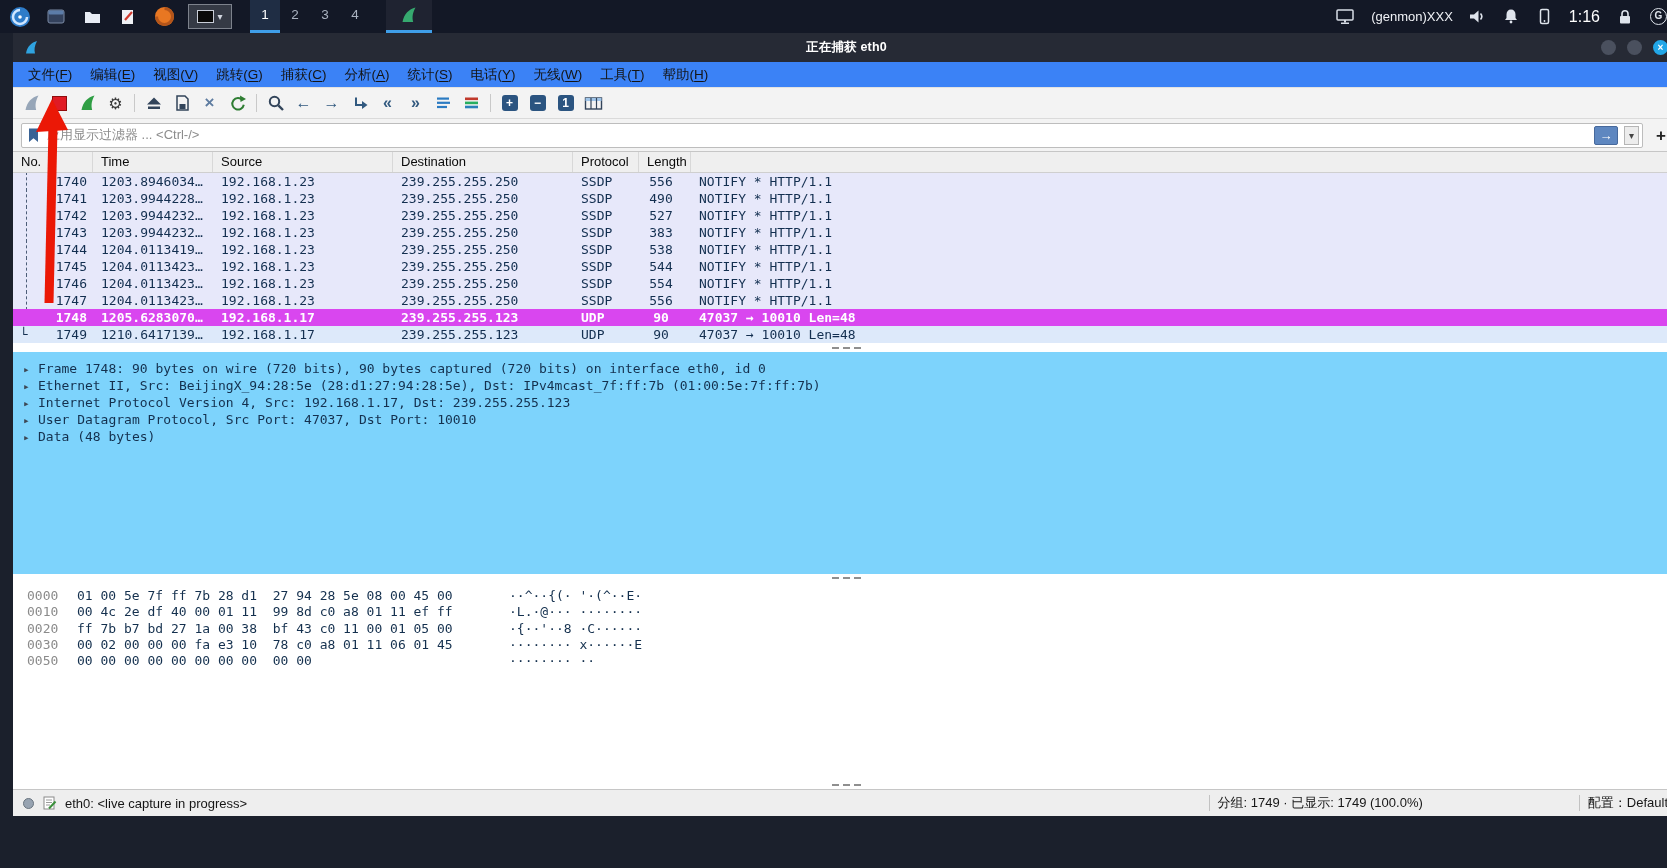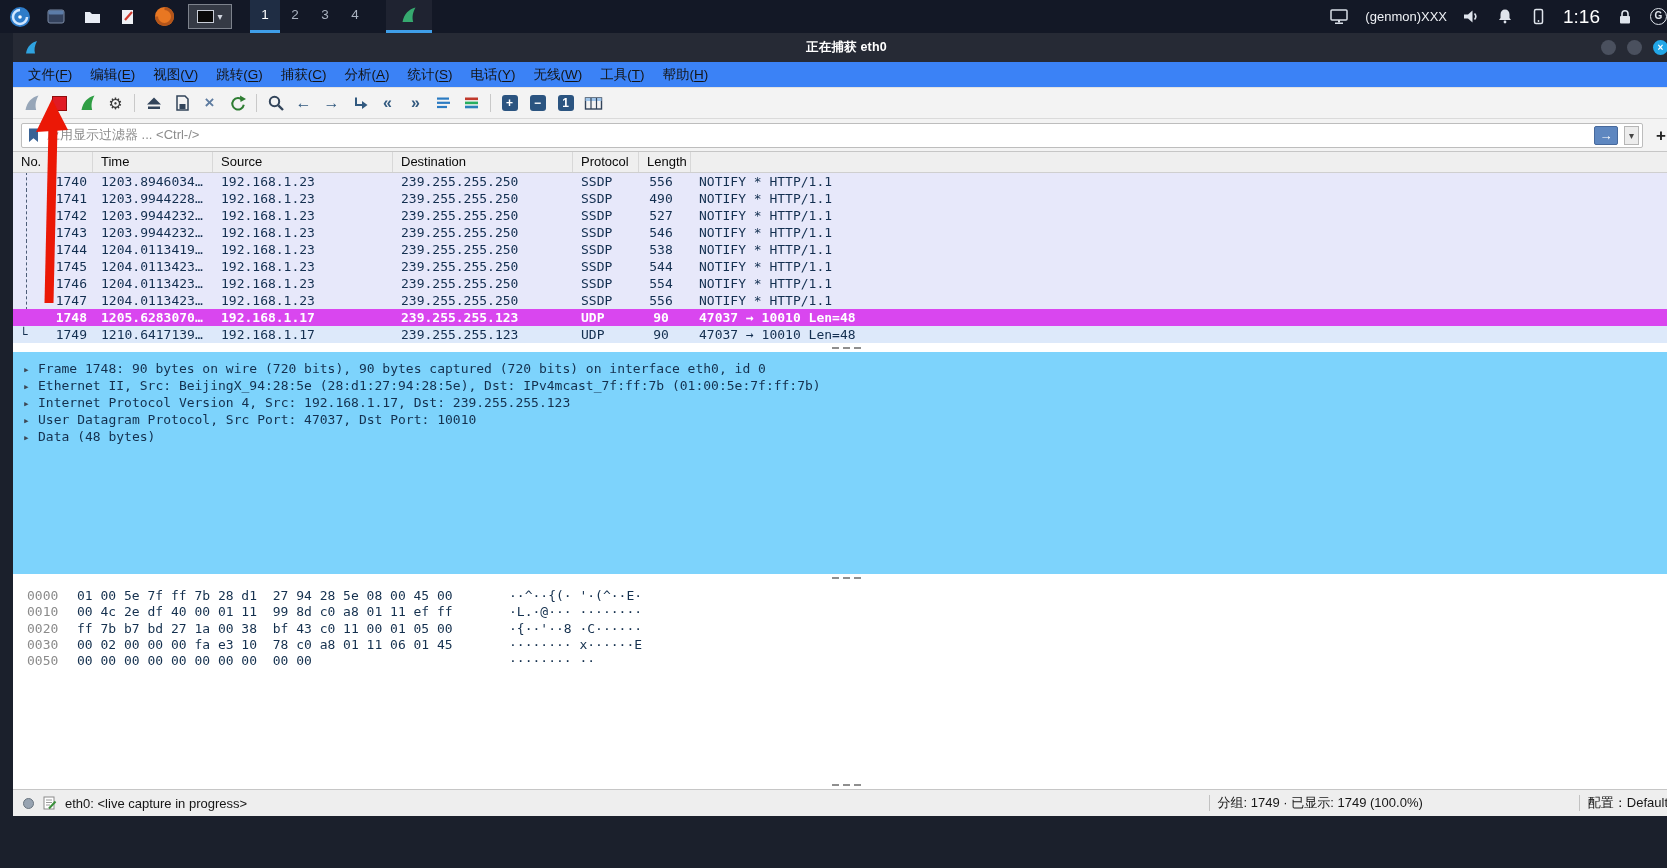--- a/index.html
+++ b/index.html
@@ -12,21 +12,21 @@
   .tb-icon{width:24px;height:24px;display:flex;align-items:center;justify-content:center}
   .screen-chooser{width:44px;height:25px;border:1px solid #7d828c;background:#353a45;display:flex;align-items:center;justify-content:center;gap:3px}
   .sc-screen{width:17px;height:13px;background:#0a0a0a;border:1px solid #c9ced8}
   .sc-caret{color:#d2d7e0;font-size:10px}
   .workspaces{display:flex;height:33px;margin-left:6px}
   .ws-btn{width:30px;height:33px;text-align:center;line-height:30px;font-size:13.5px;color:#a9b1bf;border-bottom:3px solid transparent}
   .ws-btn.active{background:#1f2d44;color:#fff;border-bottom:3px solid #3f9ee8}
   .task-ws{width:46px;height:33px;display:flex;align-items:center;justify-content:center;background:rgba(255,255,255,.05);border-bottom:3px solid #3f9ee8;margin-left:4px}
   .tray{margin-left:auto;display:flex;align-items:center;gap:16px;color:#e2e6ee}
   .tray-label{font-size:13px;color:#f0f2f6}
-  .clock{font-size:19px;color:#fff}
+  .clock{font-size:16px;color:#fff}
   .globe{width:17px;height:17px;border:1.5px solid #dfe4ec;border-radius:50%;color:#dfe4ec;font-size:10px;font-weight:bold;text-align:center;line-height:14px}
 
   
   .window{position:absolute;top:33px;left:13px;width:1667px;height:783px;background:#f0f0f0;display:flex;flex-direction:column;z-index:2}
   .titlebar{height:29px;background:#262a35;position:relative;display:flex;align-items:center;flex:none}
   .tb-appicon{margin-left:10px}
   .title{position:absolute;left:0;right:0;text-align:center;color:#fff;font-size:12.5px;font-weight:bold;letter-spacing:.2px}
   .wbtns{position:absolute;right:12px;top:7px;display:flex;gap:11px}
   .wdot{width:15px;height:15px;border-radius:50%;background:#4a505e}
   .wclose{width:15px;height:15px;border-radius:50%;background:#22a7e8;color:#fff;font-size:10px;font-weight:bold;text-align:center;line-height:15px}
@@ -362,21 +362,21 @@
           <span class="cell cl-len">527</span>
           <span class="cell cl-info">NOTIFY * HTTP/1.1</span>
         </div>
         <div class="prow" style="background: rgb(231, 232, 250);">
           <span class="cell gut tdash"></span>
           <span class="cell cl-no">1743</span>
           <span class="cell cl-time">1203.9944232…</span>
           <span class="cell cl-src">192.168.1.23</span>
           <span class="cell cl-dst">239.255.255.250</span>
           <span class="cell cl-proto">SSDP</span>
-          <span class="cell cl-len">546</span>
+          <span class="cell cl-len">383</span>
           <span class="cell cl-info">NOTIFY * HTTP/1.1</span>
         </div>
         <div class="prow" style="background: rgb(231, 232, 250);">
           <span class="cell gut tdash"></span>
           <span class="cell cl-no">1744</span>
           <span class="cell cl-time">1204.0113419…</span>
           <span class="cell cl-src">192.168.1.23</span>
           <span class="cell cl-dst">239.255.255.250</span>
           <span class="cell cl-proto">SSDP</span>
           <span class="cell cl-len">538</span>

